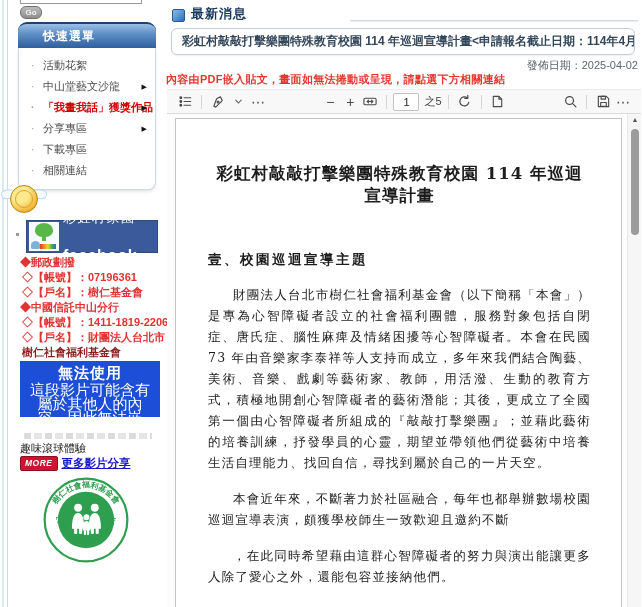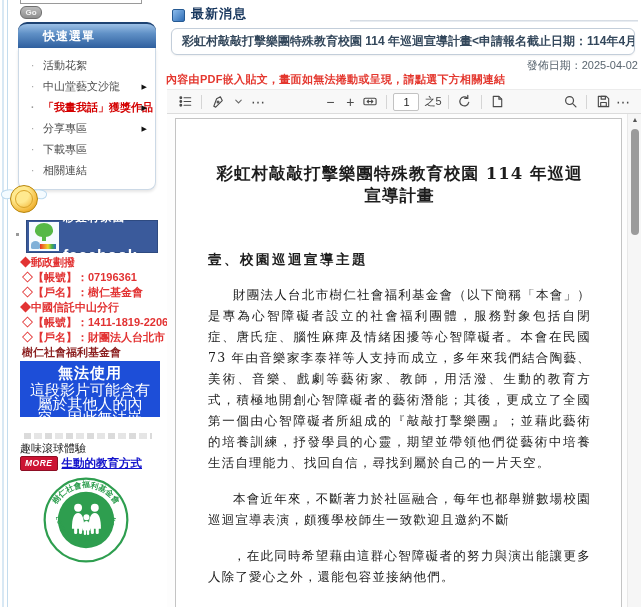--- a/index.html
+++ b/index.html
@@ -43,21 +43,21 @@
   .fb-bullet { position:absolute; left:4px; top:233px; width:3px; height:3px; background:#9a9a9a; }
   .fb-banner { position:absolute; left:14px; top:220px; width:132px; height:33px; background:#3a5a9b;
     border:1px solid #2e4a80; display:flex; align-items:center; cursor:pointer; }
   .fb-icon { position:relative; width:30px; height:29px; margin-left:2px; background:#f6fbff; overflow:hidden; }
   .fb-tree { position:absolute; left:6px; top:1px; width:18px; height:14px; background:#57b847; border-radius:55% 55% 45% 45%; }
   .fb-trunk { position:absolute; left:13px; top:14px; width:4px; height:5px; background:#57b847; }
   .fb-people { position:absolute; left:2px; top:19px; width:9px; height:8px; background:#7fb0d8; border-radius:50% 50% 20% 20%; }
   .fb-rainbow { position:absolute; left:11px; top:22px; width:16px; height:5px;
     background:linear-gradient(90deg,#e4322b,#f0882a,#ead82c,#3fae4c,#2d6cc8); }
   .fb-text { margin-left:4px; color:#fff; }
-  .fb-line1 { font-size:11px; font-weight:bold; letter-spacing:1.5px; line-height:13px; }
+  .fb-line1 { font-size:13px; font-weight:normal; letter-spacing:1.5px; line-height:13px; }
   .fb-line2 { font-size:16px; font-weight:bold; letter-spacing:.5px; line-height:15px;margin-top:24px; }
 
   .donation-info { position:absolute; left:8px; top:255px; width:144px; font-size:11px; font-weight:bold; color:#e23333; }
   .donation-info div { line-height:15px; white-space:nowrap; }
   .donation-info .sub { padding-left:2px; }
   .donation-info .cont { color:#8b1f1f; padding-left:2px; }
 
   .video-error { position:absolute; left:8px; top:361px; width:140px; height:56px; background:#1d4ed8; color:#fff; text-align:center; }
   .video-error .t { font-size:15px; font-weight:bold; line-height:20px; margin-top:2px; letter-spacing:1px; }
   .video-error .b { font-size:15px; line-height:14px; padding:0 7px; }
@@ -188,21 +188,21 @@
 
     <div class="video-error">
       <div class="t">無法使用</div>
       <div class="b">這段影片可能含有屬於其他人的內容，因此無法嵌入。</div>
     </div>
 
     <div class="caption-blur"></div>
     <div class="video-caption">趣味滾球體驗</div>
     <div class="more-row">
       <span class="more-badge">MORE</span>
-      <span class="more-link">生動的教育方式</span>
+      <span class="more-link">更多影片分享</span>
     </div>
 
     <svg class="foundation-logo" viewBox="0 0 100 100">
       <circle cx="50" cy="50" r="47" fill="#ffffff" stroke="#2e9e4f" stroke-width="2.5"></circle>
       <circle cx="50" cy="50" r="32" fill="#2e9e4f"></circle>
       <defs>
         <path id="arcTop" d="M 11,52 A 39,39 0 1 1 89,52" fill="none"></path>
         <path id="arcBot" d="M 16,48 A 35,35 0 0 0 84,48" fill="none"></path>
       </defs>
       <text font-size="9" fill="#2e9e4f" font-weight="bold">

